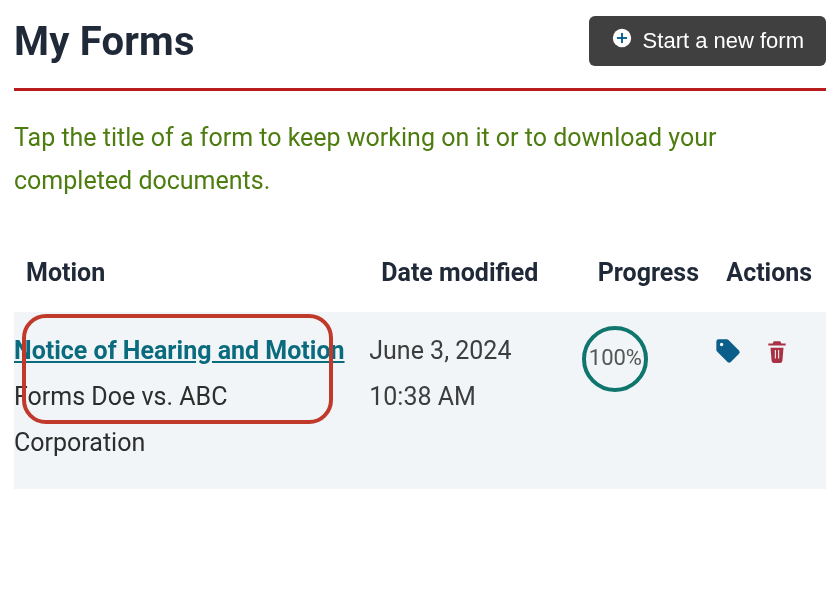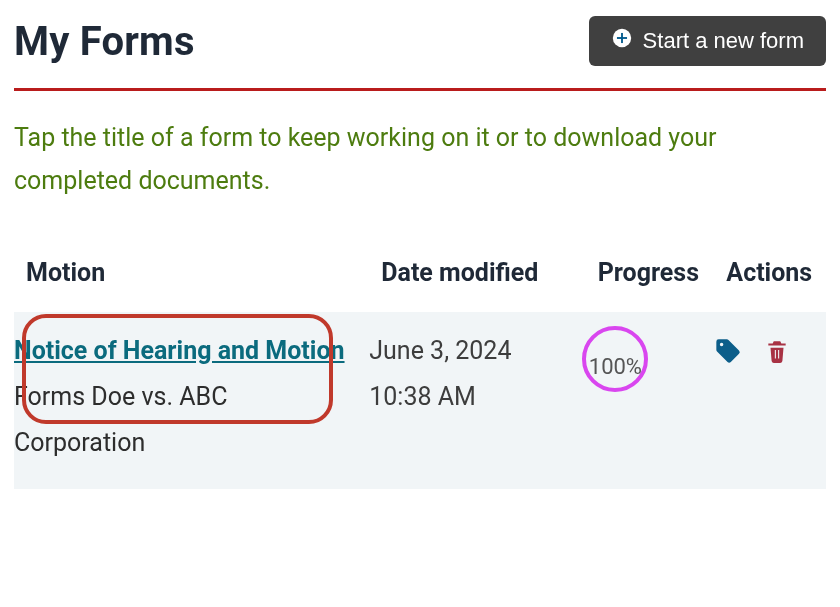--- a/index.html
+++ b/index.html
@@ -81,23 +81,23 @@
     top: 2px;
     width: 311px;
     height: 110px;
     pointer-events: none;
   }
   .title-cell { position: relative; }
   .subtitle { color: #2d2d2d; }
   .progress-wrap {
     width: 66px; height: 66px;
     border-radius: 50%;
-    border: 4px solid #d946ef;
+    border: 4px solid #0f766e;
     display: flex;
-    align-items: flex-end;
+    align-items: center;
     justify-content: center;
     font-size: 22px;
     color: #555;
     margin-top: -2px;
   }
   .actions-cell {
     display: flex;
     gap: 22px;
     align-items: flex-start;
     padding-top: 6px;

